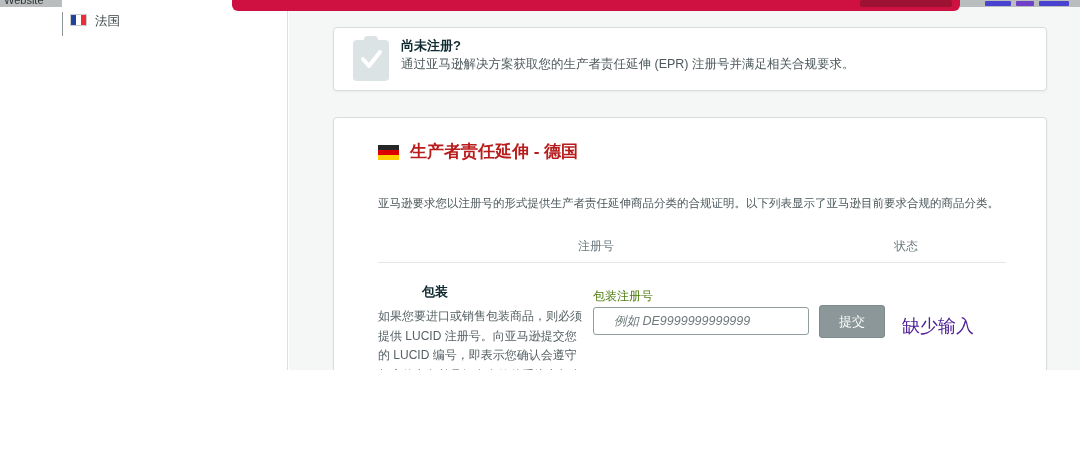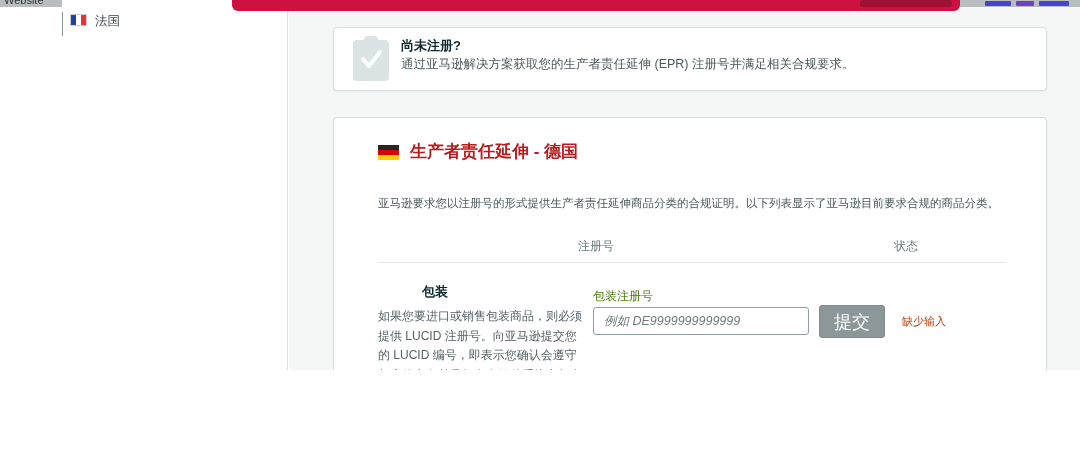--- a/index.html
+++ b/index.html
@@ -52,27 +52,27 @@
   .c2-title { position:absolute; left:76px; top:22px; font-size:17px; font-weight:bold; color:#b91c1c; }
   .c2-intro { position:absolute; left:44px; top:78px; font-size:11.5px; color:#4c585c; white-space:nowrap; }
   .th { position:absolute; top:120px; font-size:12px; color:#6b7a7d; }
   .th-cat { left:44px; } .th-reg { left:244px; } .th-status { left:560px; }
   .tbl-divider { position:absolute; left:44px; top:144px; width:628px; height:1px; background:#e4e8e8; }
   .row-cat { position:absolute; left:44px; top:165px; font-size:13px; font-weight:bold; color:#0f2b31;margin-left:44px; }
   .row-desc { position:absolute; left:44px; top:189px; width:220px; font-size:12px;
     line-height:19.5px; color:#566165; white-space:pre-line; }
   .input-label { position:absolute; left:259px; top:170px; font-size:12px; color:#4d7c0f; }
   .reg-input { position:absolute; left:259px; top:189px; width:216px; height:28px;
-    border:1px solid #919e9f; border-radius:3px; background:#fff; padding:0 10px;
+    border:1px solid #919e9f; border-radius:3px; background:#fff; padding:0 20px;
     font-size:12.5px; color:#333; font-family:inherit; }
   .reg-input::placeholder { color:#6f797b; font-style:italic; opacity:1; }
   .btn-submit { position:absolute; left:485px; top:187px; width:66px; height:33px;
     background:#8b9798; border:1px solid #7e8b8c; border-radius:3px; color:#fff;
-    font-size:18px; cursor:pointer; font-family:inherit; }
-  .status-text { position:absolute; left:568px; top:196px; font-size:11px; color:#c2410c; }
+    font-size:13px; cursor:pointer; font-family:inherit; }
+  .status-text { position:absolute; left:568px; top:196px; font-size:18px; color:#4c1d95; }
 </style>
 </head>
 <body>
 
 <div class="stage">
 
   <div class="sidebar"></div>
   <div class="main-bg"></div>
 
   <div class="top-strip-left">

